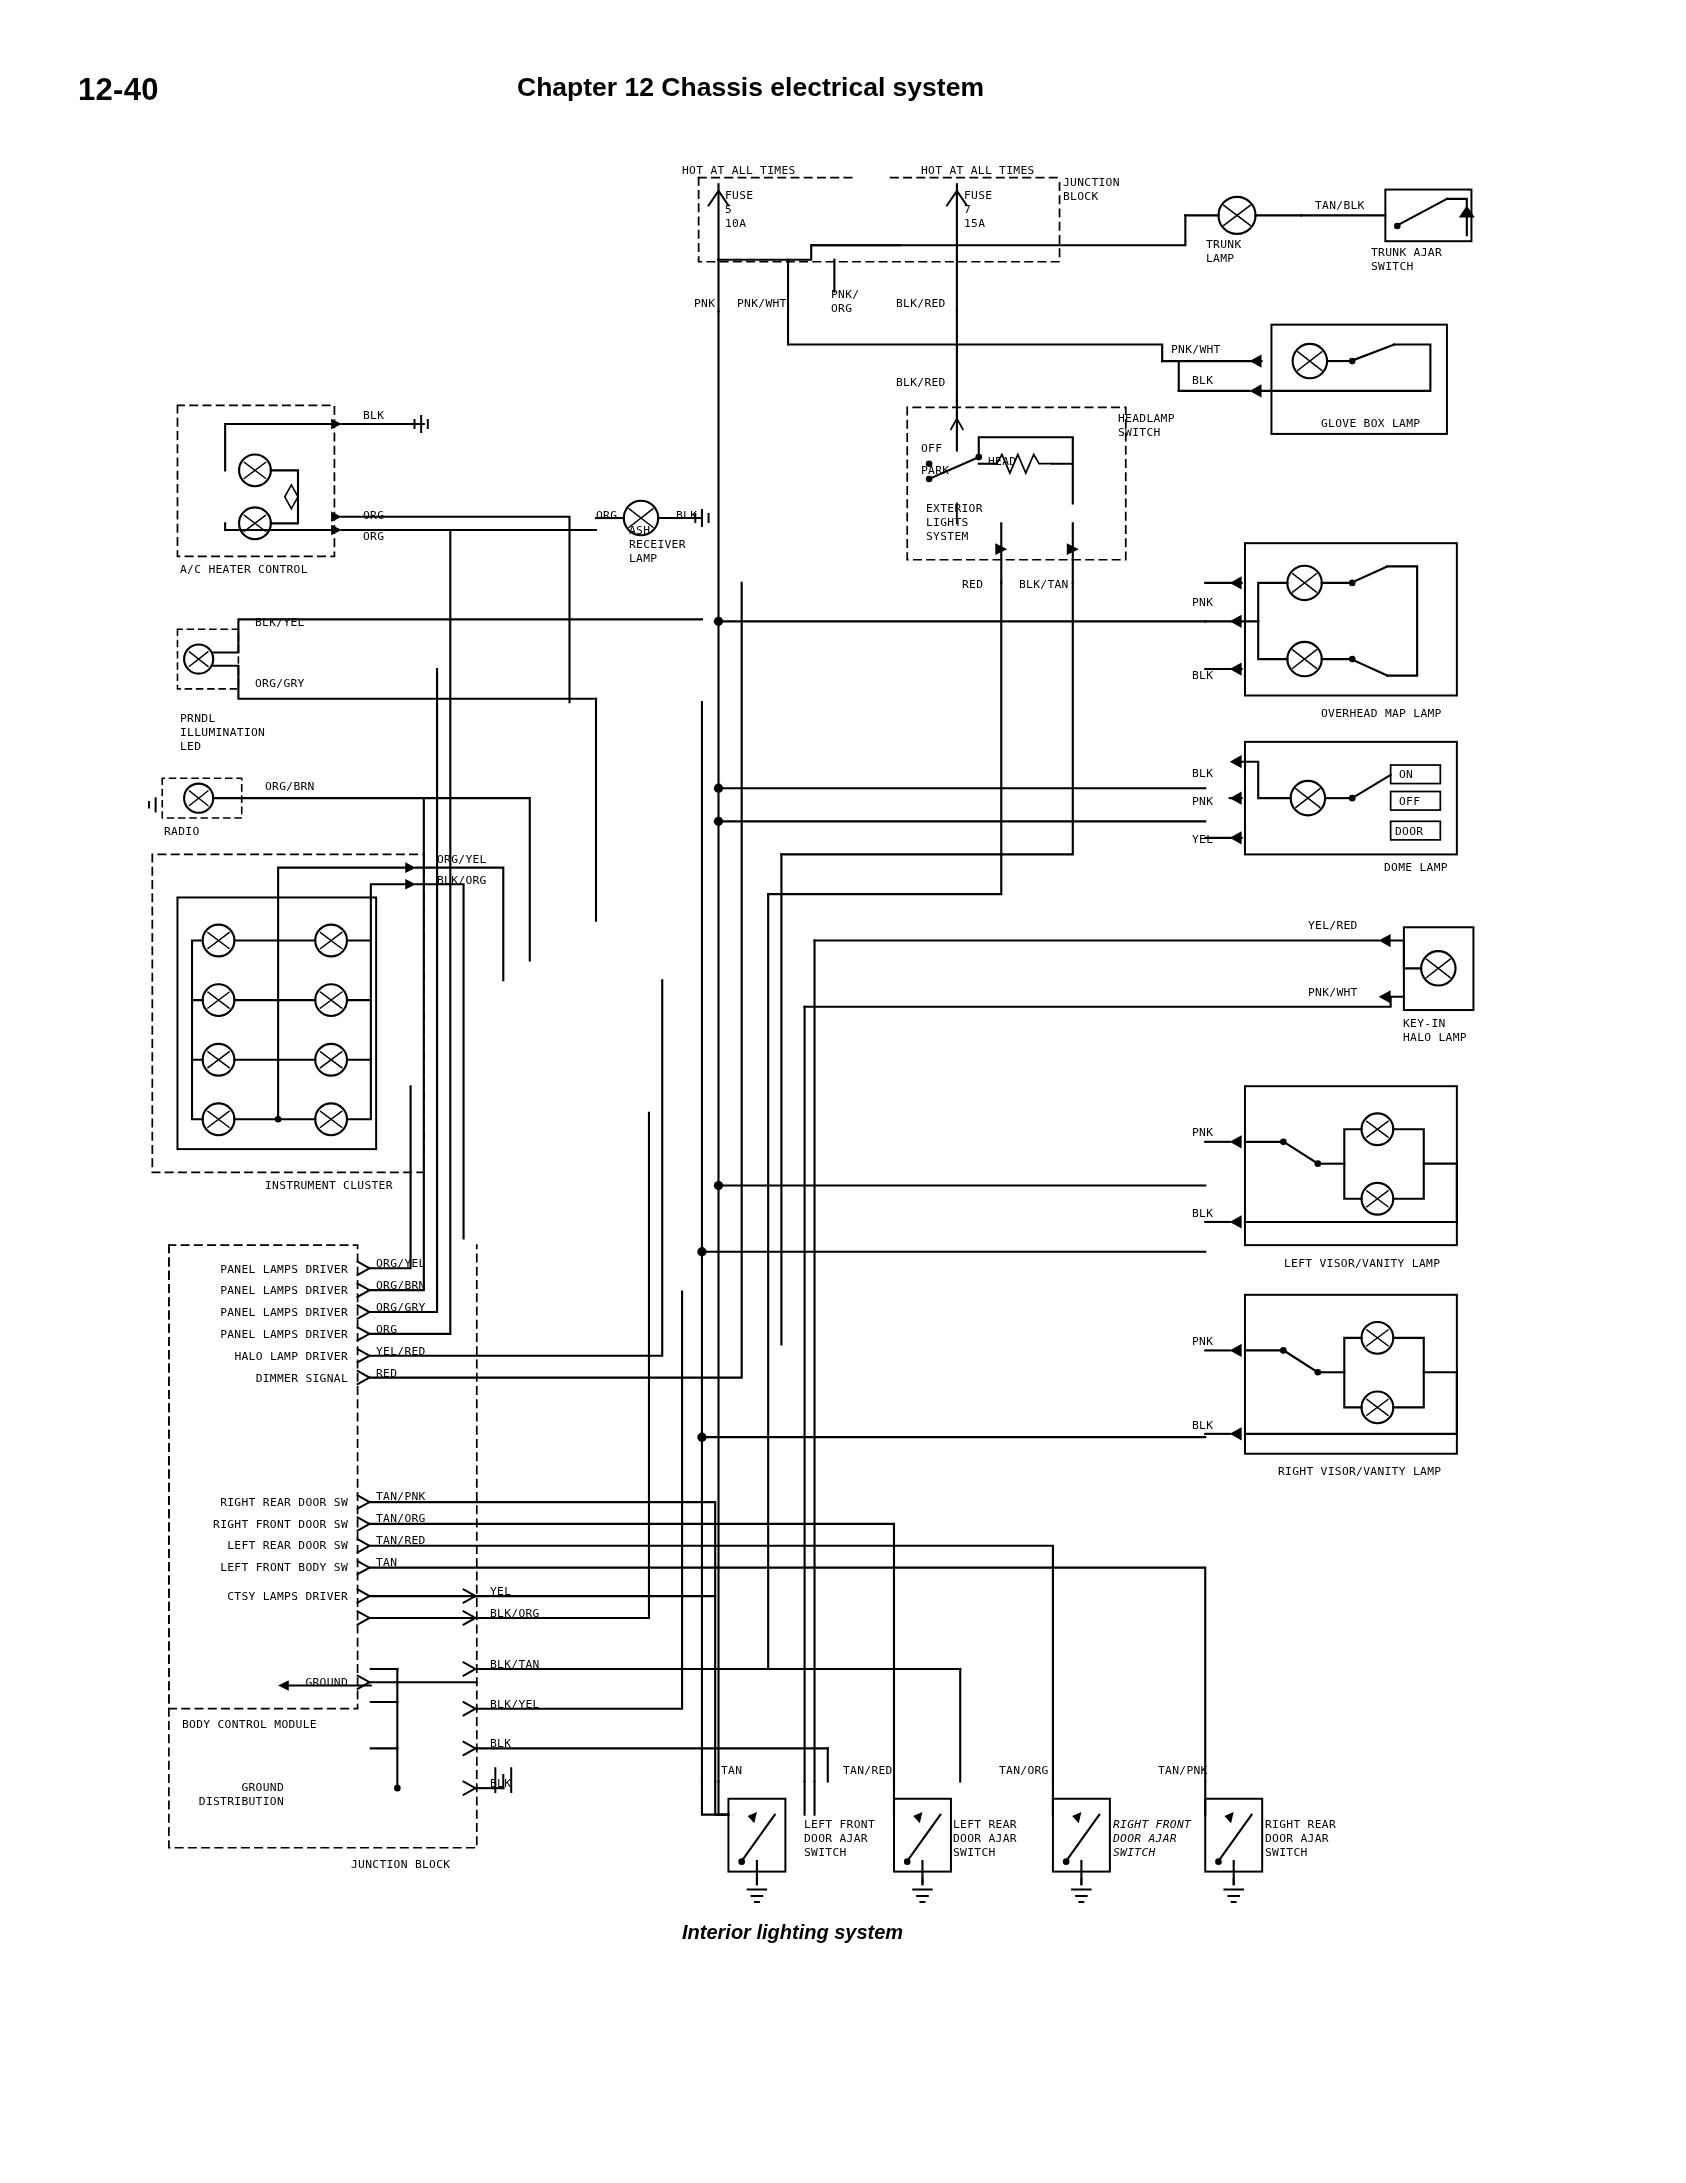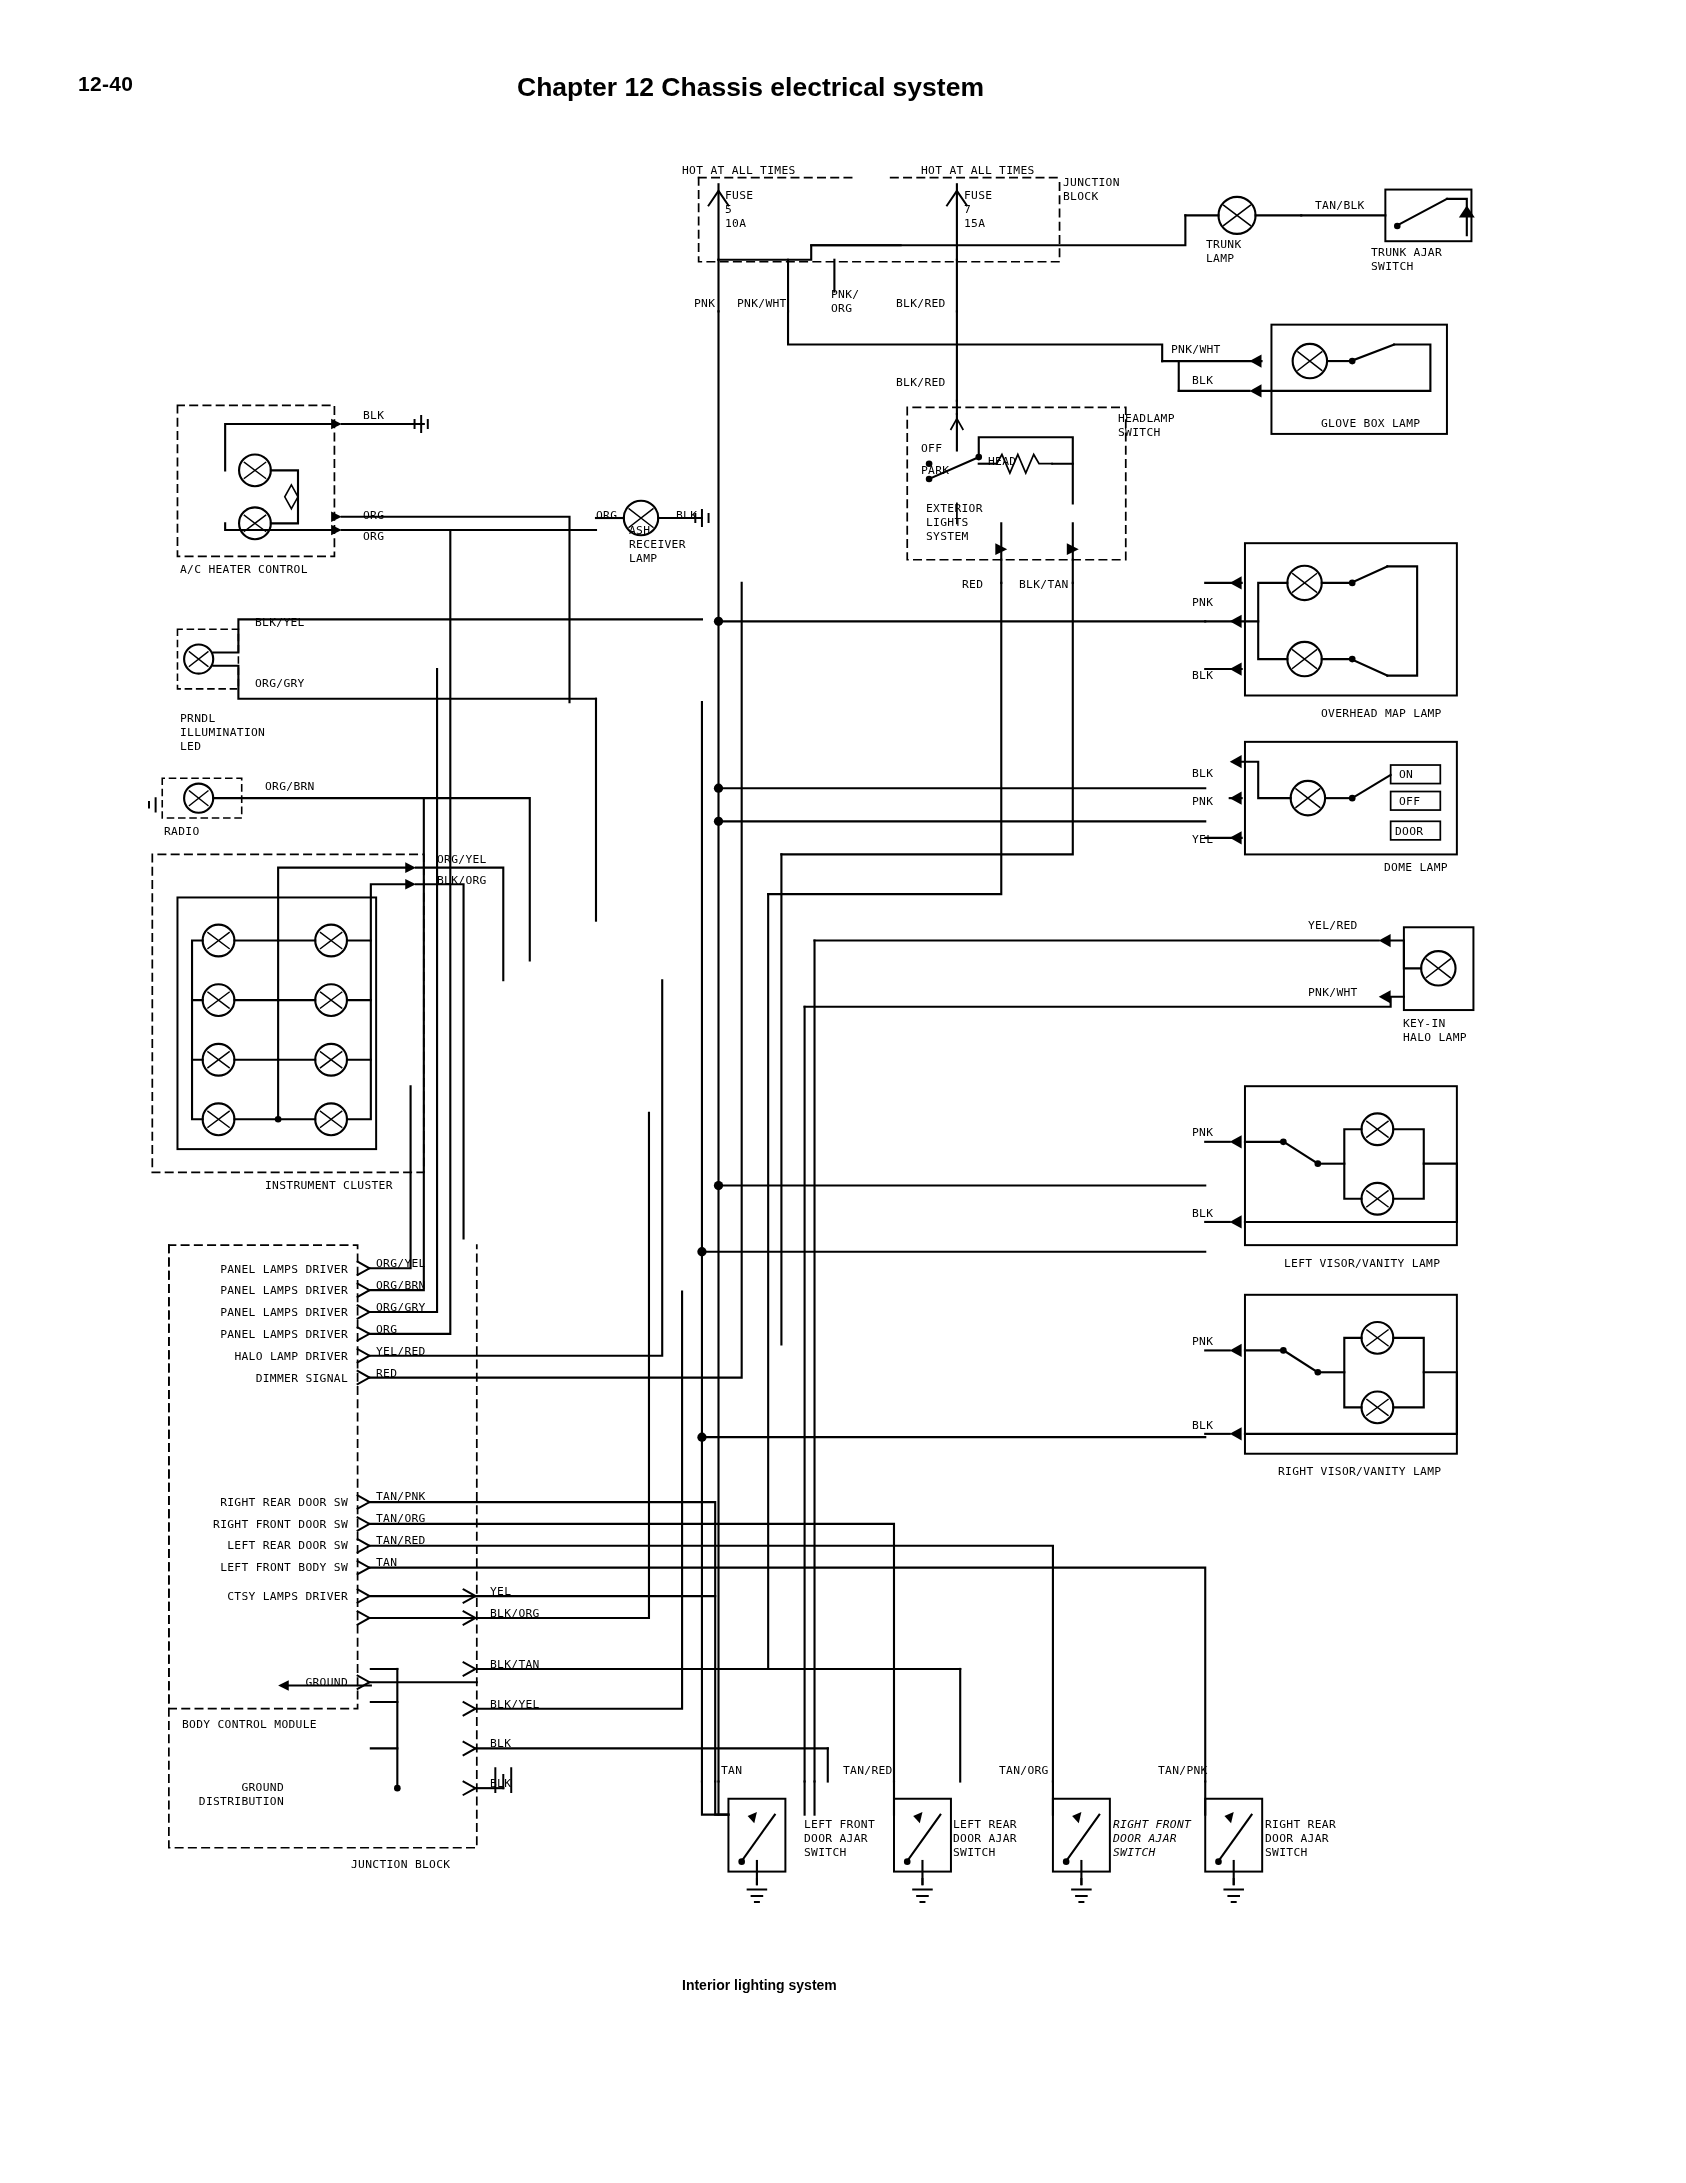--- a/index.html
+++ b/index.html
@@ -1,20 +1,20 @@
 <!DOCTYPE html>
 <html style="font-size:10.6px"><head>
 <meta charset="utf-8">
 <style>
   html,body{margin:0;padding:0;background:#ffffff;}
   body{width:1686px;height:2183px;position:relative;font-family:"DejaVu Sans",sans-serif;color:#000;}
   .page{position:relative;width:1686px;height:2183px;overflow:hidden;}
-  .pageno{position:absolute;left:78px;top:72px;font-family:"Liberation Sans",sans-serif;font-weight:bold;font-size:21px;letter-spacing:0.3px;}
+  .pageno{position:absolute;left:78px;top:72px;font-family:"Liberation Sans",sans-serif;font-weight:bold;font-size:31px;letter-spacing:0.3px;}
   .chaptitle{position:absolute;left:517px;top:72px;font-family:"Liberation Sans",sans-serif;font-weight:bold;font-size:26.5px;}
-  .caption{position:absolute;left:682px;top:1977px;font-family:"Liberation Sans",sans-serif;font-weight:bold;font-size:14px;}
+  .caption{position:absolute;left:682px;top:1921px;font-family:"Liberation Sans",sans-serif;font-weight:bold;font-size:20px;font-style:italic;}
   .lbl{position:absolute;font-family:"DejaVu Sans Mono",monospace;font-size:11.3px;letter-spacing:0.3px;white-space:pre;line-height:1.25;}
   .lbl.r{text-align:right;}
   svg.wires{position:absolute;left:0;top:0;width:1686px;height:2183px;}
 </style>
 </head>
 <body>
 
 <div class="page">
 
   <div class="pageno">12-40</div>

